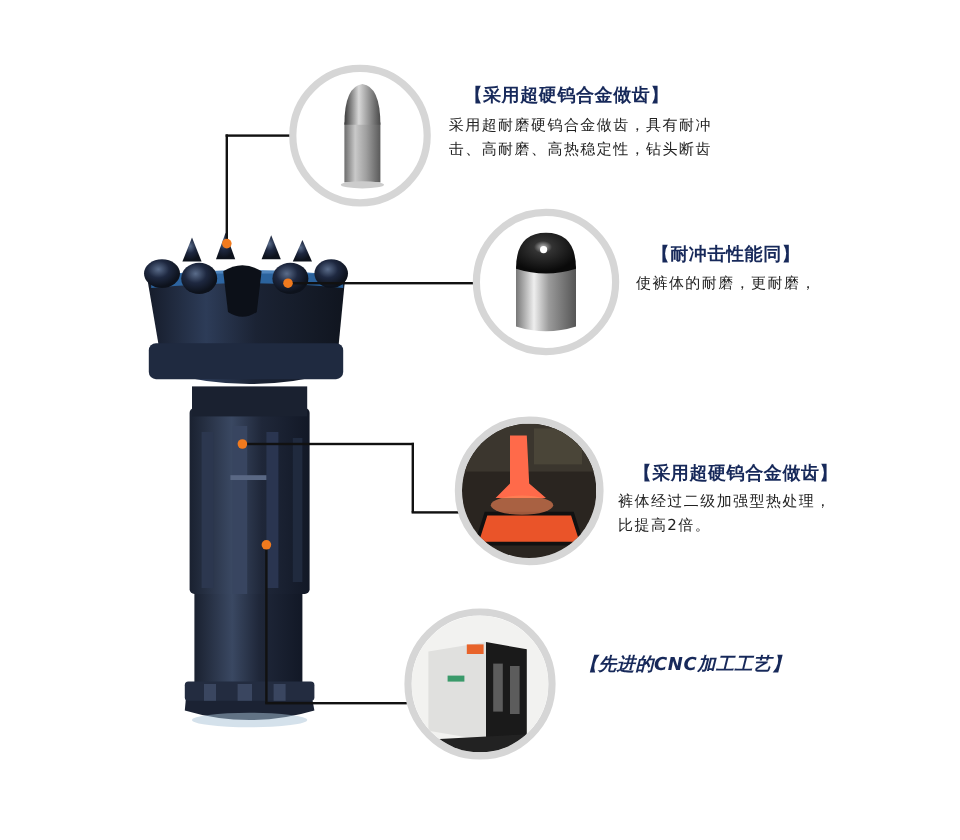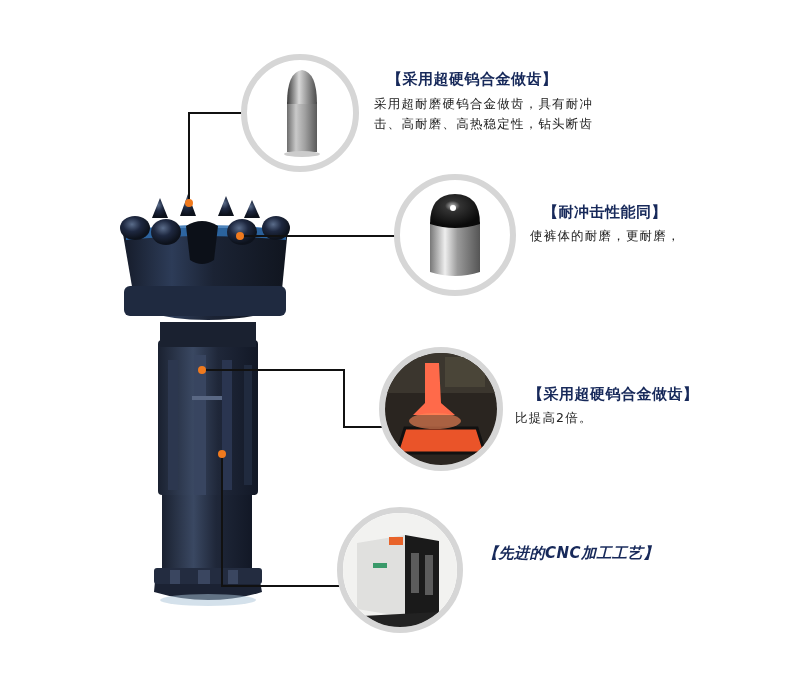--- a/index.html
+++ b/index.html
@@ -166,18 +166,19 @@
   <div>击、高耐磨、高热稳定性，钻头断齿</div>
 </div>
 
 <div class="title" style="left:522px;top:203px;">【耐冲击性能同】</div>
 <div class="desc" style="left:530px;top:226px;">
   <div>使裤体的耐磨，更耐磨，</div>
 </div>
 
 <div class="title" style="left:507px;top:385px;">【采用超硬钨合金做齿】</div>
 <div class="desc" style="left:515px;top:408px;">
+  <div>裤体经过二级加强型热处理，</div>
   <div>比提高2倍。</div>
 </div>
 
 <div class="title" style="left:462px;top:544px;font-style:italic;">【先进的CNC加工工艺】</div>
 <div class="desc" style="left:470px;top:567px;">
 </div>
 
 </body></html>

